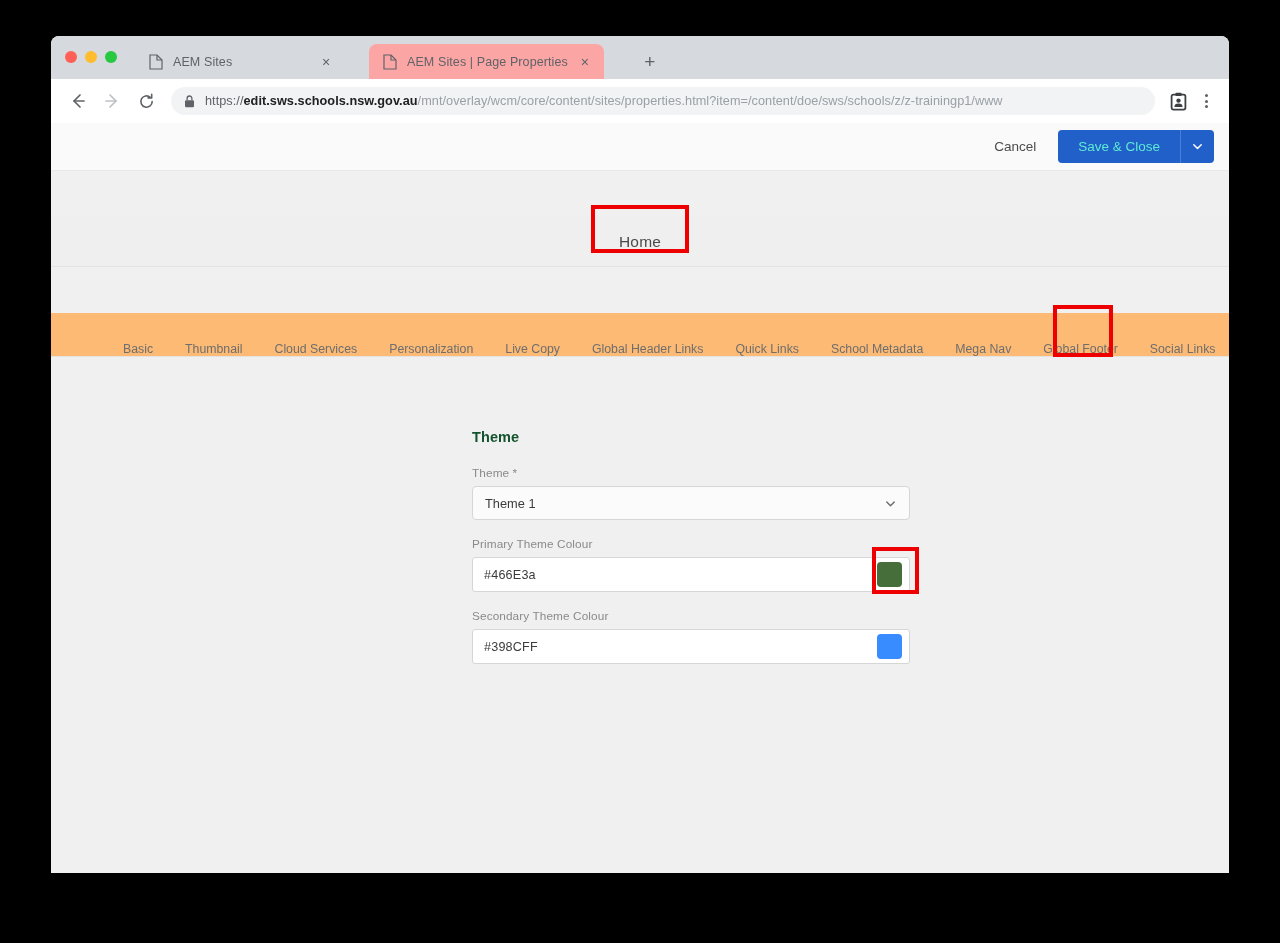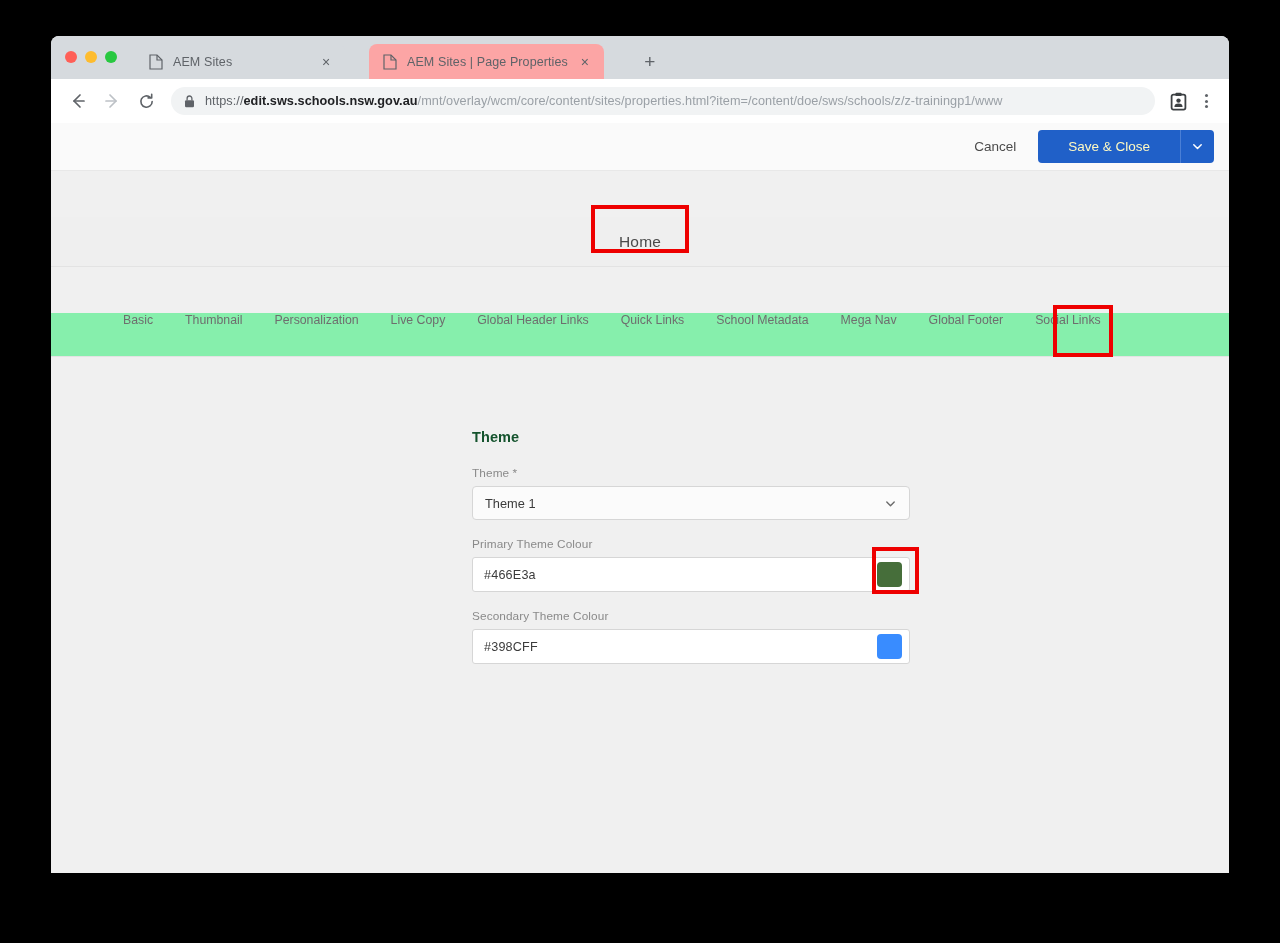--- a/index.html
+++ b/index.html
@@ -192,24 +192,24 @@
 
   .save-group {
     display: flex;
     align-items: stretch;
     margin-left: 8px;
     border-radius: 4px;
     overflow: hidden;
   }
   .btn-save {
     background: #2060c8;
-    color: #fef9c3;
+    color: #5eead4;
     font-size: 13.5px;
     border: none;
-    padding: 9px 30px;
+    padding: 9px 20px;
     font-family: inherit;
   }
   .btn-save-caret {
     background: #2060c8;
     color: #ffffff;
     border: none;
     border-left: 1px solid #4a7fd6;
     width: 34px;
     display: flex;
     align-items: center;
@@ -238,24 +238,24 @@
   .annot {
     position: absolute;
     border: 4px solid #ee0000;
     pointer-events: none;
     z-index: 40;
   }
 
   
   .tabnav {
     height: 44px;
-    background: #86efac;
+    background: #fdba74;
     border-bottom: 1px solid #e3e3e3;
     display: flex;
-    align-items: flex-start;
+    align-items: flex-end;
     padding-left: 56px;
     flex: 0 0 auto;
     position: relative;
   }
   .tabnav-item {
     display: flex;
     align-items: center;
     padding: 0 16px;
     font-size: 12.3px;
     color: #6e6e6e;
@@ -445,20 +445,23 @@
     </div>
 
     <div class="tabnav">
       <div class="tabnav-item">
           <span class="tabnav-label">Basic</span>
         </div>
       <div class="tabnav-item">
           <span class="tabnav-label">Thumbnail</span>
         </div>
       <div class="tabnav-item">
+          <span class="tabnav-label">Cloud Services</span>
+        </div>
+      <div class="tabnav-item">
           <span class="tabnav-label">Personalization</span>
         </div>
       <div class="tabnav-item">
           <span class="tabnav-label">Live Copy</span>
         </div>
       <div class="tabnav-item">
           <span class="tabnav-label">Global Header Links</span>
         </div>
       <div class="tabnav-item">
           <span class="tabnav-label">Quick Links</span>

